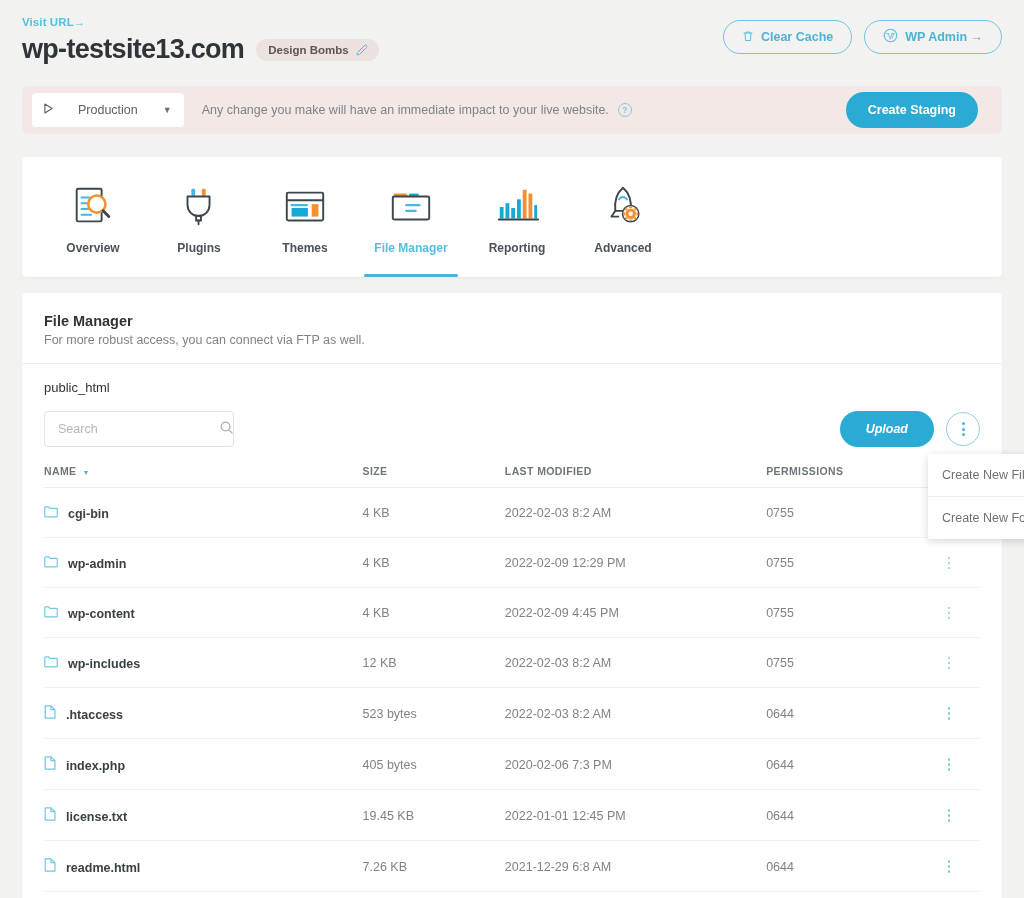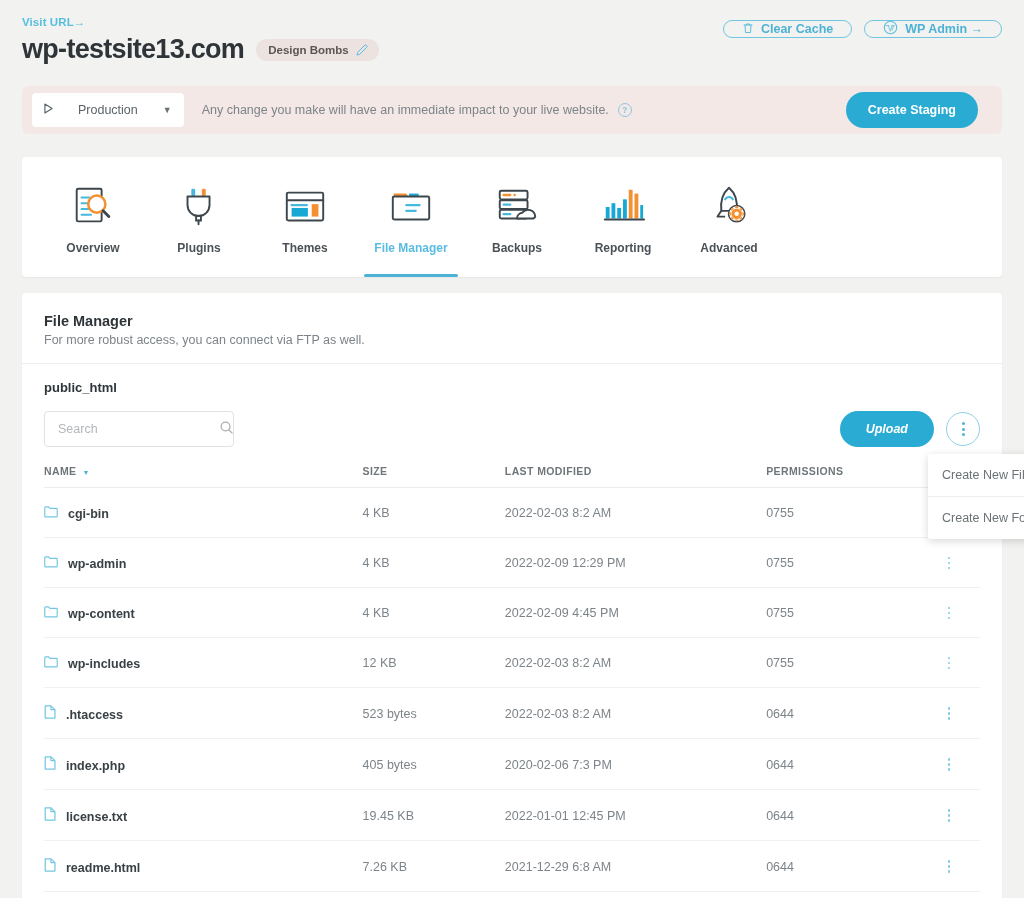--- a/index.html
+++ b/index.html
@@ -26,21 +26,21 @@
     margin-left: 12px; background: #ece2e0; color: #5d5555;
     border-radius: 13px; padding: 5px 11px 5px 12px;
     font-size: 11.5px; font-weight: 600; display: flex; align-items: center; gap: 7px;
   }
   .pencil-icon { display: inline-flex; }
   .head-actions {
     position: absolute; right: 22px; top: 20px; display: flex; gap: 12px;
   }
   .pill-btn {
     border: 1.4px solid #72c5e0; color: #4cb3d6; background: transparent;
-    border-radius: 22px; height: 18px; padding: 0 18px;
+    border-radius: 22px; height: 34px; padding: 0 18px;
     font-size: 12.5px; font-weight: 700; font-family: "Liberation Sans", sans-serif;
     display: flex; align-items: center; gap: 7px; cursor: pointer; white-space: nowrap;
   }
 
   
   .env-banner {
     margin: 10px 22px 0 22px; background: #f3e8e6; border-radius: 6px;
     height: 48px; display: flex; align-items: center; padding: 0 8px 0 10px;
     position: relative;
   }
@@ -85,21 +85,21 @@
 
   
   .fm-card {
     margin: 16px 22px 0 22px; background: #fff; border-radius: 4px;
     box-shadow: 0 1px 2px rgba(0,0,0,.05); position: relative;
   }
   .fm-head { padding: 20px 22px 16px 22px; border-bottom: 1px solid #ededed; }
   .fm-title { font-size: 14.5px; font-weight: 700; color: #2e3438; }
   .fm-sub { font-size: 12.5px; color: #7d8489; margin-top: 4px; }
   .fm-body { padding: 16px 22px 0 22px; }
-  .fm-path { font-size: 13px; font-weight: 700; color: #2e3438; }
+  .fm-path { font-size: 13px; font-weight: 400; color: #2e3438; }
 
   .toolbar { display: flex; align-items: center; margin-top: 16px; position: relative; }
   .search-box {
     width: 190px; height: 36px; border: 1px solid #e2e2e2; border-radius: 4px;
     display: flex; align-items: center; padding: 0 10px 0 13px;
   }
   .search-box input {
     border: none; outline: none; flex: 1; font-size: 12.5px; color: #5a6368;
     font-family: "Liberation Sans", sans-serif; background: transparent;
   }
@@ -257,34 +257,20 @@
           <path d="M6 10h13l3 4h-16z" fill="#f4902f"></path>
           <path d="M22 10h10v4H22z" fill="#17a9d4"></path>
           <rect x="5" y="13" width="38" height="24" rx="1.6" stroke="#3d464c" stroke-width="2" fill="#fff"></rect>
           <path d="M19 22h14M19 28h10" stroke="#49b8dd" stroke-width="2.2" stroke-linecap="round"></path>
         </svg>
       </div>
       <div class="nav-label">File Manager</div>
       <div class="nav-underline"></div>
     </div>
 
-    <div class="nav-item">
-      <div class="nav-ico">
-        <svg width="46" height="46" viewBox="0 0 48 48" fill="none">
-          <rect x="6" y="7" width="29" height="9" rx="1.6" stroke="#3d464c" stroke-width="2"></rect>
-          <rect x="6" y="17" width="29" height="9" rx="1.6" stroke="#3d464c" stroke-width="2"></rect>
-          <rect x="6" y="27" width="29" height="9" rx="1.6" stroke="#3d464c" stroke-width="2"></rect>
-          <path d="M10 11.5h7" stroke="#f4902f" stroke-width="2.4" stroke-linecap="round"></path>
-          <circle cx="21.5" cy="11.5" r="1.3" fill="#f4902f"></circle>
-          <path d="M10 21.5h7M10 31.5h7" stroke="#49b8dd" stroke-width="2.4" stroke-linecap="round"></path>
-          <path d="M24 36a6 6 0 0 1 5.5-6 7.5 7.5 0 0 1 13.5 4.2A4 4 0 0 1 41 36z" fill="#fff" stroke="#3d464c" stroke-width="2" stroke-linejoin="round"></path>
-        </svg>
-      </div>
-      <div class="nav-label">Backups</div>
-    </div>
 
     <div class="nav-item">
       <div class="nav-ico">
         <svg width="46" height="46" viewBox="0 0 48 48" fill="none">
           <rect x="6" y="24" width="4" height="12" fill="#17a9d4"></rect>
           <rect x="12" y="20" width="4" height="16" fill="#17a9d4"></rect>
           <rect x="18" y="25" width="4" height="11" fill="#17a9d4"></rect>
           <rect x="24" y="16" width="4" height="20" fill="#17a9d4"></rect>
           <rect x="30" y="6" width="4" height="30" fill="#f4902f"></rect>
           <rect x="36" y="10" width="4" height="26" fill="#f4902f"></rect>

